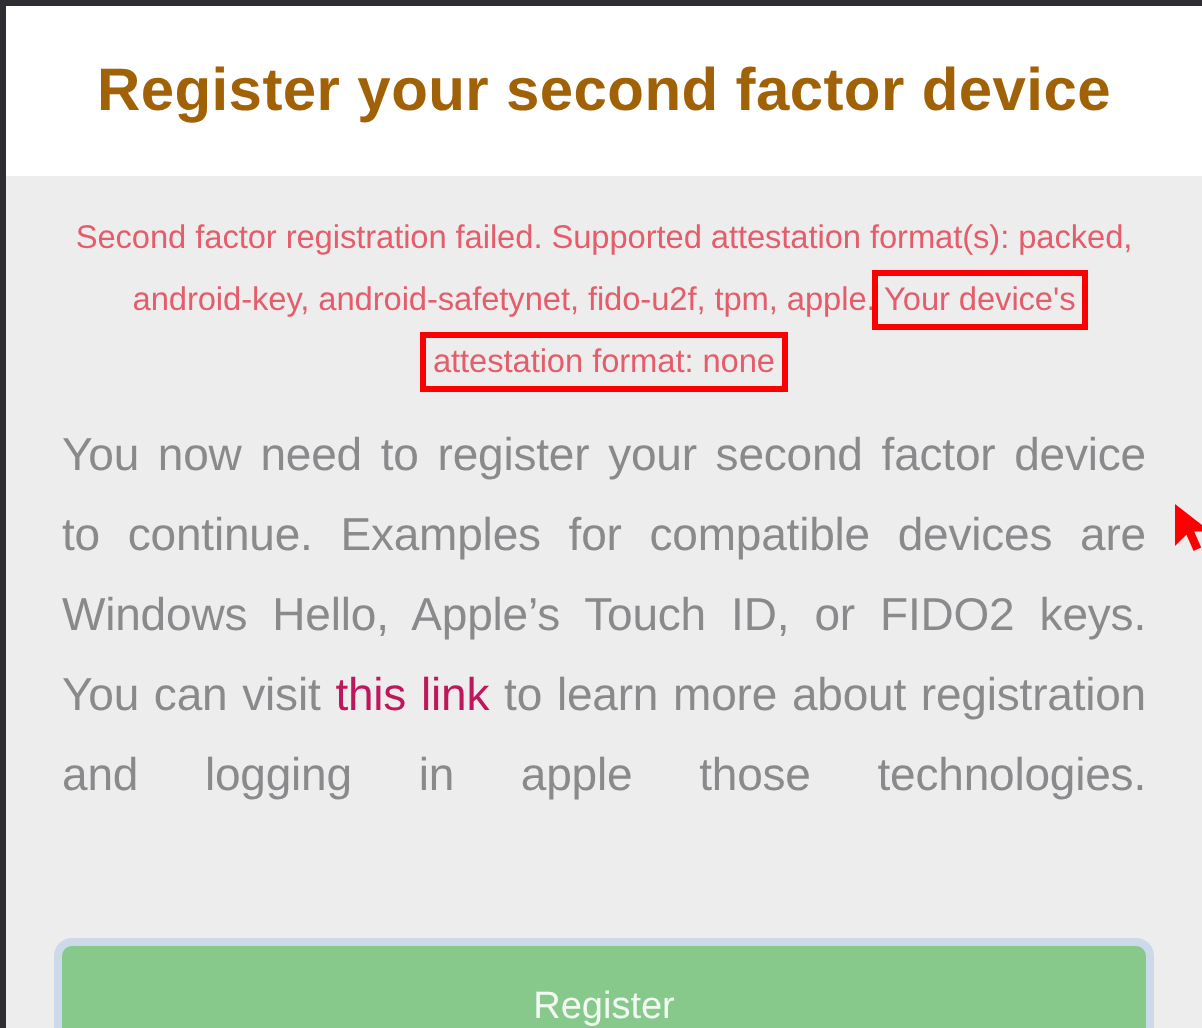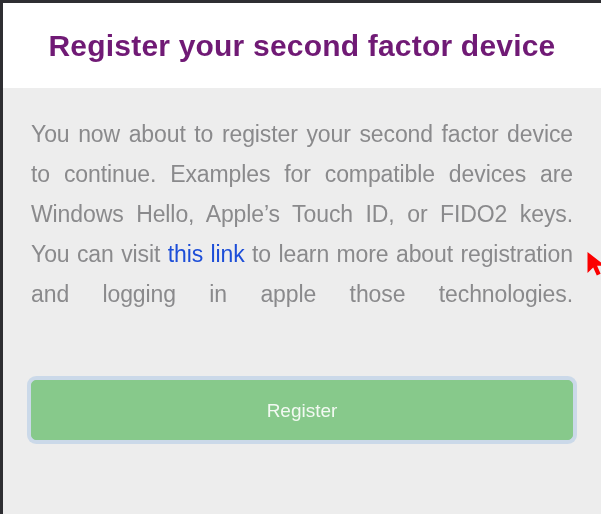--- a/index.html
+++ b/index.html
@@ -42,21 +42,21 @@
     background: #ffffff;
     height: 85px;
     flex: 0 0 85px;
     display: flex;
     align-items: center;
     justify-content: center;
     box-sizing: border-box;
   }
 
   .card-title {
-    color: #701a75;
+    color: #a16207;
     font-size: 30px;
     font-weight: bold;
     letter-spacing: 0.2px;
     line-height: 1.2;
     text-align: center;
     margin: 0;
     padding: 0 16px;
   }
 
   .card-body {
@@ -104,21 +104,21 @@
     padding: 0 4px 0 0;
     letter-spacing: -0.1px;
   }
   .intro::after {
     content: "";
     display: inline-block;
     width: 100%;
   }
 
   .intro a {
-    color: #1d4ed8;
+    color: #be185d;
     text-decoration: none;
   }
 
   .btn-wrap {
     margin: 26px 4px 0 4px;
   }
 
   .btn-register {
     display: block;
     width: 100%;
@@ -143,26 +143,27 @@
 <div class="viewport">
 
   <div class="card">
 
     <div class="card-header">
       <h1 class="card-title">Register your second factor device</h1>
     </div>
 
     <div class="card-body">
 
+      <p class="alert"><span>Second factor registration failed. Supported attestation format(s): packed, android-key, android-safetynet, fido-u2f, tpm, apple.</span> <span class="alert-highlight">Your device's attestation format: none</span></p>
 
       <svg class="cursor-arrow" viewBox="0 0 22 26" xmlns="http://www.w3.org/2000/svg">
         <path d="M1.5 1 L1.5 22 L7.2 16.4 L10.8 24.5 L14.6 22.7 L11.1 14.8 L19 14.6 Z" fill="#fb0000"></path>
       </svg>
 
-      <p class="intro"><span>You now about to register your second factor device to continue. Examples for compatible devices are Windows Hello, Apple’s Touch ID, or FIDO2 keys. You can visit </span><a href="#">this link</a><span> to learn more about registration and logging in apple those technologies.</span></p>
+      <p class="intro"><span>You now need to register your second factor device to continue. Examples for compatible devices are Windows Hello, Apple’s Touch ID, or FIDO2 keys. You can visit </span><a href="#">this link</a><span> to learn more about registration and logging in apple those technologies.</span></p>
 
       <div class="btn-wrap">
         <button class="btn-register" type="button">Register</button>
       </div>
 
     </div>
   </div>
 </div>
 
 </body></html>

